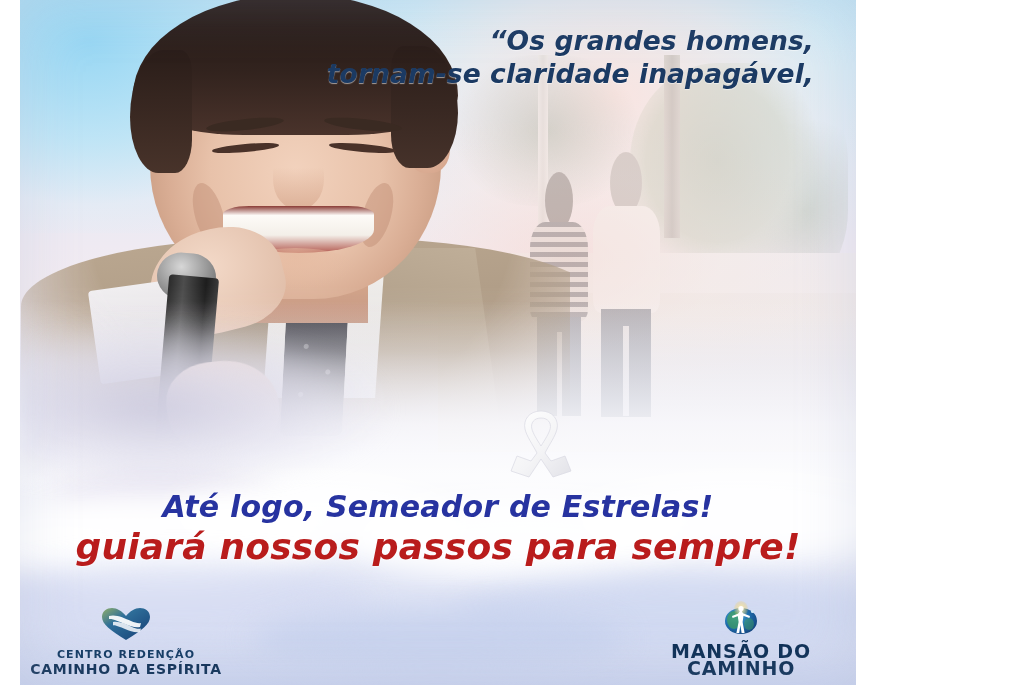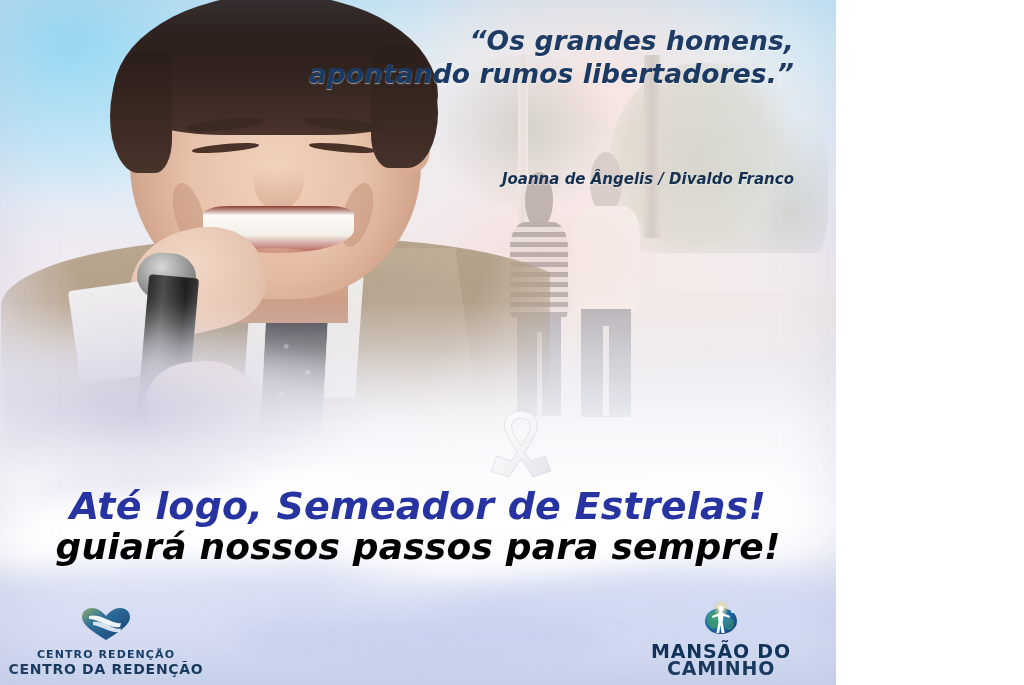--- a/index.html
+++ b/index.html
@@ -5,20 +5,21 @@
 <style>
   html,body{margin:0;padding:0;}
   body{
     width:1024px;height:685px;overflow:hidden;
     font-family:"DejaVu Sans","Liberation Sans",sans-serif;
     background:#ffffff;
   }
   #poster{
     position:relative;width:836px;height:685px;overflow:hidden;
     background:#cfd8ee;
+    margin-left:20px;
   }
 
   
   .sky{
     position:absolute;inset:0;
     background:
       linear-gradient(180deg,
         #bfe6f7 0%,
         #cfe9f6 10%,
         #e3eaf4 24%,
@@ -273,29 +274,29 @@
 
   
   .ribbon{position:absolute;left:487px;top:409px;width:68px;height:72px;}
 
   
   .message{
     position:absolute;left:0;right:0;top:486px;text-align:center;
     font-style:italic;font-weight:700;
   }
   .message .m1{
-    display:block;font-size:38px;line-height:41px;color:#2733a0;
+    display:block;font-size:30px;line-height:41px;color:#2733a0;
     text-shadow:0 1px 2px rgba(255,255,255,.55);letter-spacing:.2px;
   }
   .message .m2{
     display:block;font-size:36px;line-height:40px;color:#2236a8;
     text-shadow:0 1px 2px rgba(255,255,255,.55);letter-spacing:.2px;
   }
   .message .m3{
-    display:block;font-size:36px;line-height:40px;color:#000000;
+    display:block;font-size:36px;line-height:40px;color:#b91c1c;
     text-shadow:0 1px 2px rgba(255,255,255,.55);letter-spacing:.2px;text-align:center;
   }
 
   
   .logo{position:absolute;bottom:8px;text-align:center;}
   .logo-left{left:6px;width:200px;}
   .logo-right{right:10px;width:210px;}
   .logo-mark{display:block;margin:0 auto 3px;}
   .logo-l1{
     display:block;color:#123a63;font-weight:700;
@@ -384,23 +385,22 @@
     <div class="puff p3"></div>
     <div class="puff p4"></div>
     <div class="puff p6"></div>
     <div class="puff p7"></div>
     <div class="puff p8"></div>
   </div>
   <div class="mist-left"></div>
 
   <div class="quote">
     <span class="ln">“Os grandes homens,</span>
-    <span class="ln">apontando rumos libertadores.”</span>
-  </div>
-  <div class="quote-attr">Joanna de Ângelis / Divaldo Franco</div>
+    <span class="ln">tornam-se claridade inapagável,</span>
+  </div>
 
   <div class="ribbon">
     <svg width="68" height="72" viewBox="0 0 68 72" aria-hidden="true">
       <defs>
         <linearGradient id="rbg" x1="0" y1="0" x2="1" y2="1">
           <stop offset="0" stop-color="#ffffff"></stop>
           <stop offset="0.55" stop-color="#f4f4f6"></stop>
           <stop offset="1" stop-color="#e2e2e8"></stop>
         </linearGradient>
       </defs>
@@ -425,21 +425,21 @@
             <stop offset="0.35" stop-color="#2f6f9a"></stop>
             <stop offset="1" stop-color="#153d74"></stop>
           </linearGradient>
         </defs>
         <path d="M26 33 C10 23 2 17 2 10 C2 4 7 1 12 1 C17 1 22 4 26 9 C30 4 35 1 40 1 C45 1 50 4 50 10 C50 17 42 23 26 33 Z" fill="url(#hg)"></path>
         <path d="M9 9 C16 7 24 11 31 14 C35 15.6 38 16.6 41 16 L40 20 C35 21 30 19 25 17 C19 14.6 13 11.6 9 12 Z" fill="#ffffff" opacity="0.93"></path>
         <path d="M13 15 C19 14 26 17 32 20 C35 21.4 38 22.2 41 21.6 L40 25 C35 26 30 24 25 22 C20 20 15 18 13 18.4 Z" fill="#eef3f8" opacity="0.9"></path>
       </svg>
     </span>
     <span class="logo-l1">CENTRO REDENÇÃO</span>
-    <span class="logo-l2">CENTRO DA REDENÇÃO</span>
+    <span class="logo-l2">CAMINHO DA ESPÍRITA</span>
   </div>
 
   <div class="logo logo-right">
     <span class="logo-mark">
       <svg width="50" height="36" viewBox="0 0 50 36" aria-hidden="true">
         <defs>
           <radialGradient id="gg" cx="0.35" cy="0.35" r="0.8">
             <stop offset="0" stop-color="#4fb0d8"></stop>
             <stop offset="0.5" stop-color="#1f6fae"></stop>
             <stop offset="1" stop-color="#123a73"></stop>

